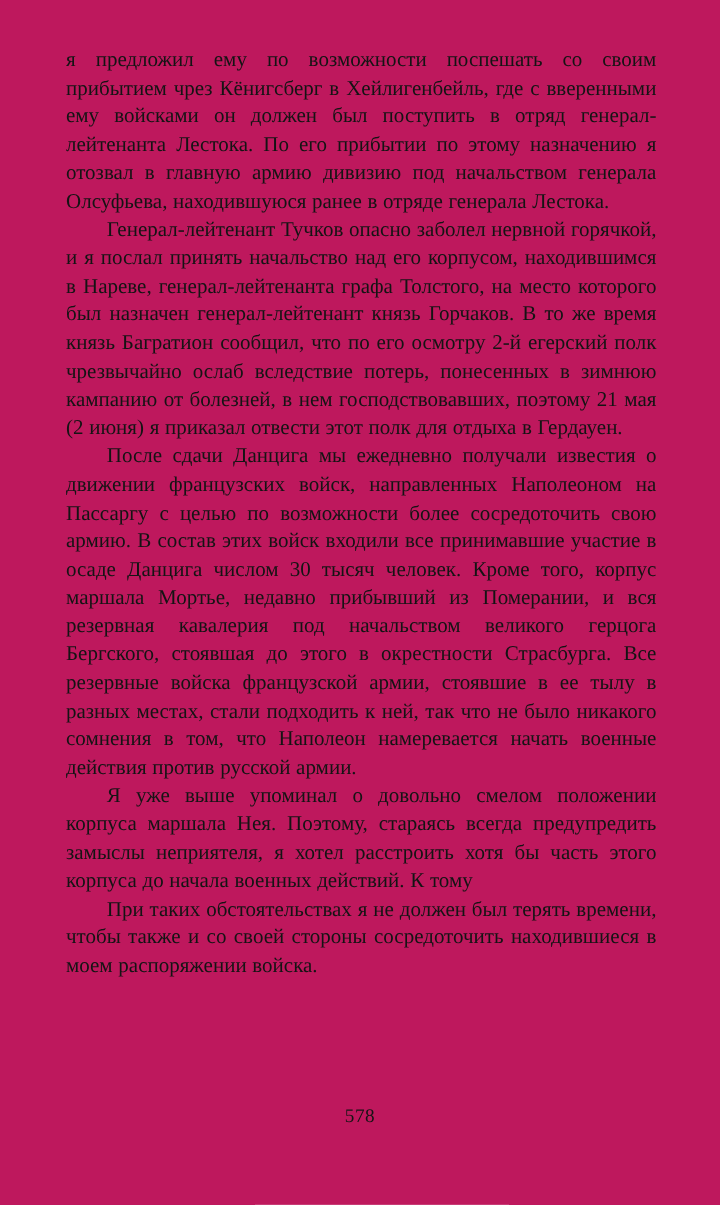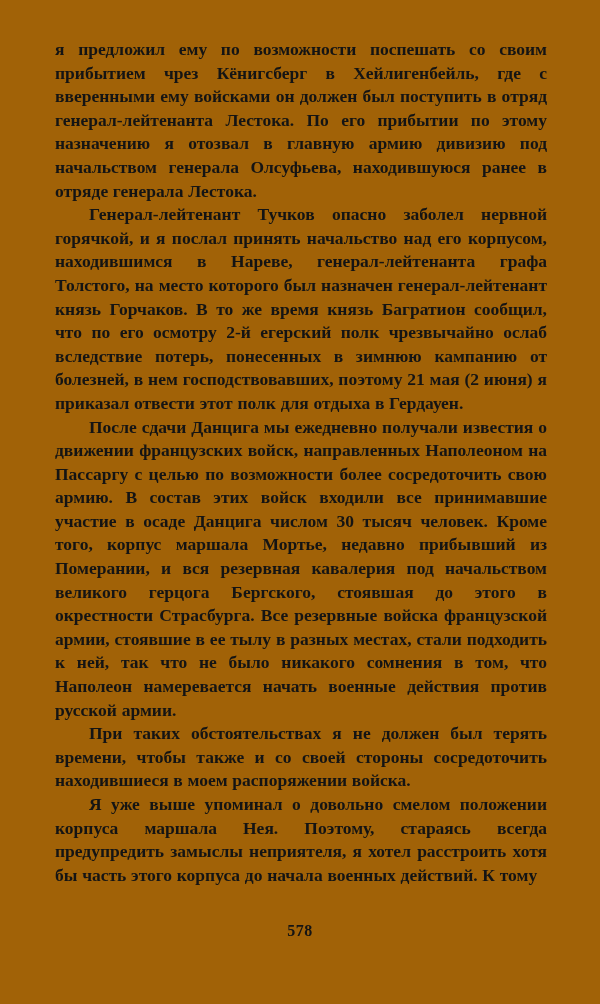--- a/index.html
+++ b/index.html
@@ -11,22 +11,21 @@
     height: 1004px;
     background: #ffffff;
     position: relative;
     overflow: hidden;
     font-family: "Liberation Serif", "DejaVu Serif", serif;
     color: #141414;
   }
   .book-page {
     position: absolute;
     inset: 0;
-    background: #a16207;
-    font-weight: bold;
+    background: #be185d;
   }
   .text-block {
     position: absolute;
     top: 38px;
     left: 55px;
     width: 492px;
     font-size: 17.5px;
     line-height: 23.6px;
     text-align: justify;
     hyphens: auto;
@@ -53,17 +52,17 @@
   }
 </style>
 </head>
 <body>
 
 <div class="book-page">
   <div class="text-block">
     <p class="para continuation">я предложил ему по возможности поспешать со своим прибытием чрез Кёнигсберг в Хейлигенбейль, где с вверенными ему войсками он должен был поступить в отряд генерал-лейтенанта Лестока. По его прибытии по этому назначению я отозвал в главную армию дивизию под начальством генерала Олсуфьева, находившуюся ранее в отряде генерала Лестока.</p>
     <p class="para">Генерал-лейтенант Тучков опасно заболел нервной горячкой, и я послал принять начальство над его корпусом, находившимся в Нареве, генерал-лейтенанта графа Толстого, на место которого был назначен генерал-лейтенант князь Горчаков. В то же время князь Багратион сообщил, что по его осмотру 2-й егерский полк чрезвычайно ослаб вследствие потерь, понесенных в зимнюю кампанию от болезней, в нем господствовавших, поэтому 21 мая (2 июня) я приказал отвести этот полк для отдыха в Гердауен.</p>
     <p class="para">После сдачи Данцига мы ежедневно получали известия о движении французских войск, направленных Наполеоном на Пассаргу с целью по возможности более сосредоточить свою армию. В состав этих войск входили все принимавшие участие в осаде Данцига числом 30 тысяч человек. Кроме того, корпус маршала Мортье, недавно прибывший из Померании, и вся резервная кавалерия под начальством великого герцога Бергского, стоявшая до этого в окрестности Страсбурга. Все резервные войска французской армии, стоявшие в ее тылу в разных местах, стали подходить к ней, так что не было никакого сомнения в том, что Наполеон намеревается начать военные действия против русской армии.</p>
+    <p class="para">Я уже выше упоминал о довольно смелом положении корпуса маршала Нея. Поэтому, стараясь всегда предупредить замыслы неприятеля, я хотел расстроить хотя бы часть этого корпуса до начала военных действий. К тому</p>
     <p class="para">При таких обстоятельствах я не должен был терять времени, чтобы также и со своей стороны сосредоточить находившиеся в моем распоряжении войска.</p>
-    <p class="para">Я уже выше упоминал о довольно смелом положении корпуса маршала Нея. Поэтому, стараясь всегда предупредить замыслы неприятеля, я хотел расстроить хотя бы часть этого корпуса до начала военных действий. К тому</p>
   </div>
   <div class="page-number">578</div>
 </div>
 
 </body></html>

